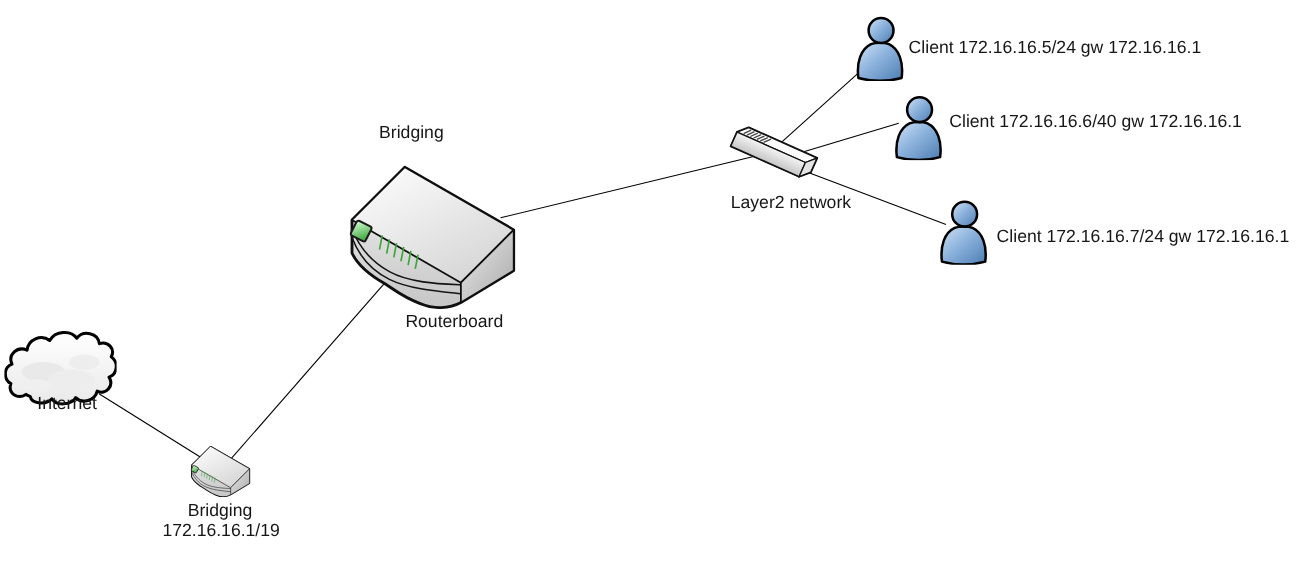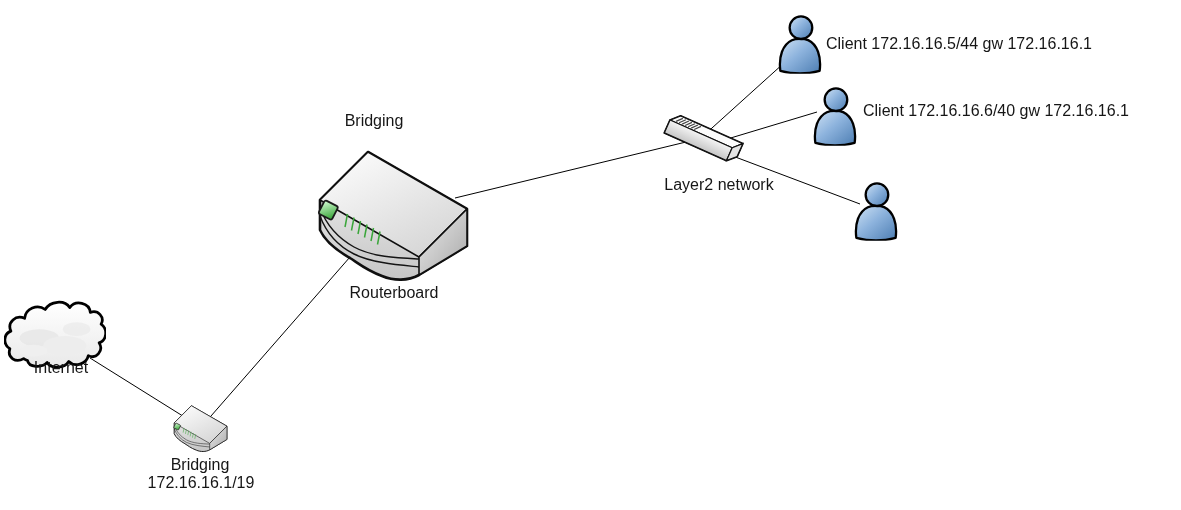--- a/index.html
+++ b/index.html
@@ -103,21 +103,21 @@
   <svg class="icon" style="left:171px;top:405px" width="58" height="47" viewBox="0 0 160 131">
     <use href="#sym-router"></use>
   </svg>
   <div class="lbl centered" style="left:200px;top:455px">Bridging</div>
   <div class="lbl centered" style="left:201px;top:473px">172.16.16.1/19</div>
 
   <div class="lbl centered" style="left:374px;top:111px">Bridging</div>
   <svg class="icon" style="left:312px;top:150px" width="160" height="131" viewBox="0 0 160 131">
     <use href="#sym-router"></use>
   </svg>
-  <div class="lbl centered" style="left:394px;top:283px">Routerboard</div>
+  <div class="lbl centered" style="left:413px;top:283px">Routerboard</div>
 
   <svg id="switch-icon" class="icon" style="left:663px;top:126px" width="84" height="28" viewBox="0 0 84 28">
     <path d="M2,10 L10,2 L78,2 L78,16 L70,24 L2,24 Z" fill="#f5f5f5" stroke="#111111" stroke-width="2" stroke-linejoin="round"></path>
     <path d="M2,10 L10,2 L78,2 L70,10 Z" fill="#fcfcfc" stroke="#111111" stroke-width="1.2" stroke-linejoin="round"></path>
     <path d="M2,10 L70,10 L70,24 L2,24 Z" fill="url(#gFront)" stroke="#111111" stroke-width="1.2"></path>
     <path d="M70,10 L78,2 L78,16 L70,24 Z" fill="#e3e3e3" stroke="#111111" stroke-width="1.2"></path>
     <g stroke="#444444" stroke-width="1.2">
       <line x1="13" y1="3.2" x2="8" y2="8.8"></line>
       <line x1="16.3" y1="3.2" x2="11.3" y2="8.8"></line>
       <line x1="19.6" y1="3.2" x2="14.6" y2="8.8"></line>
@@ -125,24 +125,25 @@
       <line x1="26.2" y1="3.2" x2="21.2" y2="8.8"></line>
       <line x1="29.5" y1="3.2" x2="24.5" y2="8.8"></line>
       <line x1="32.8" y1="3.2" x2="27.8" y2="8.8"></line>
     </g>
   </svg>
   <div class="lbl centered" style="left:719px;top:175px">Layer2 network</div>
 
   <svg class="icon" style="left:777px;top:14px" width="46" height="60" viewBox="0 0 48 62">
       <use href="#sym-person"></use>
     </svg>
-  <div class="lbl" style="left:826px;top:34px">Client 172.16.16.5/44 gw 172.16.16.1</div>
+  <div class="lbl" style="left:826px;top:34px">Client 172.16.16.5/24 gw 172.16.16.1</div>
 
   <svg class="icon" style="left:812px;top:86px" width="46" height="60" viewBox="0 0 48 62">
       <use href="#sym-person"></use>
     </svg>
   <div class="lbl" style="left:863px;top:101px">Client 172.16.16.6/40 gw 172.16.16.1</div>
 
   <svg class="icon" style="left:853px;top:181px" width="46" height="60" viewBox="0 0 48 62">
       <use href="#sym-person"></use>
     </svg>
+  <div class="lbl" style="left:906px;top:206px">Client 172.16.16.7/24 gw 172.16.16.1</div>
 
 </div>
 
 </body></html>

